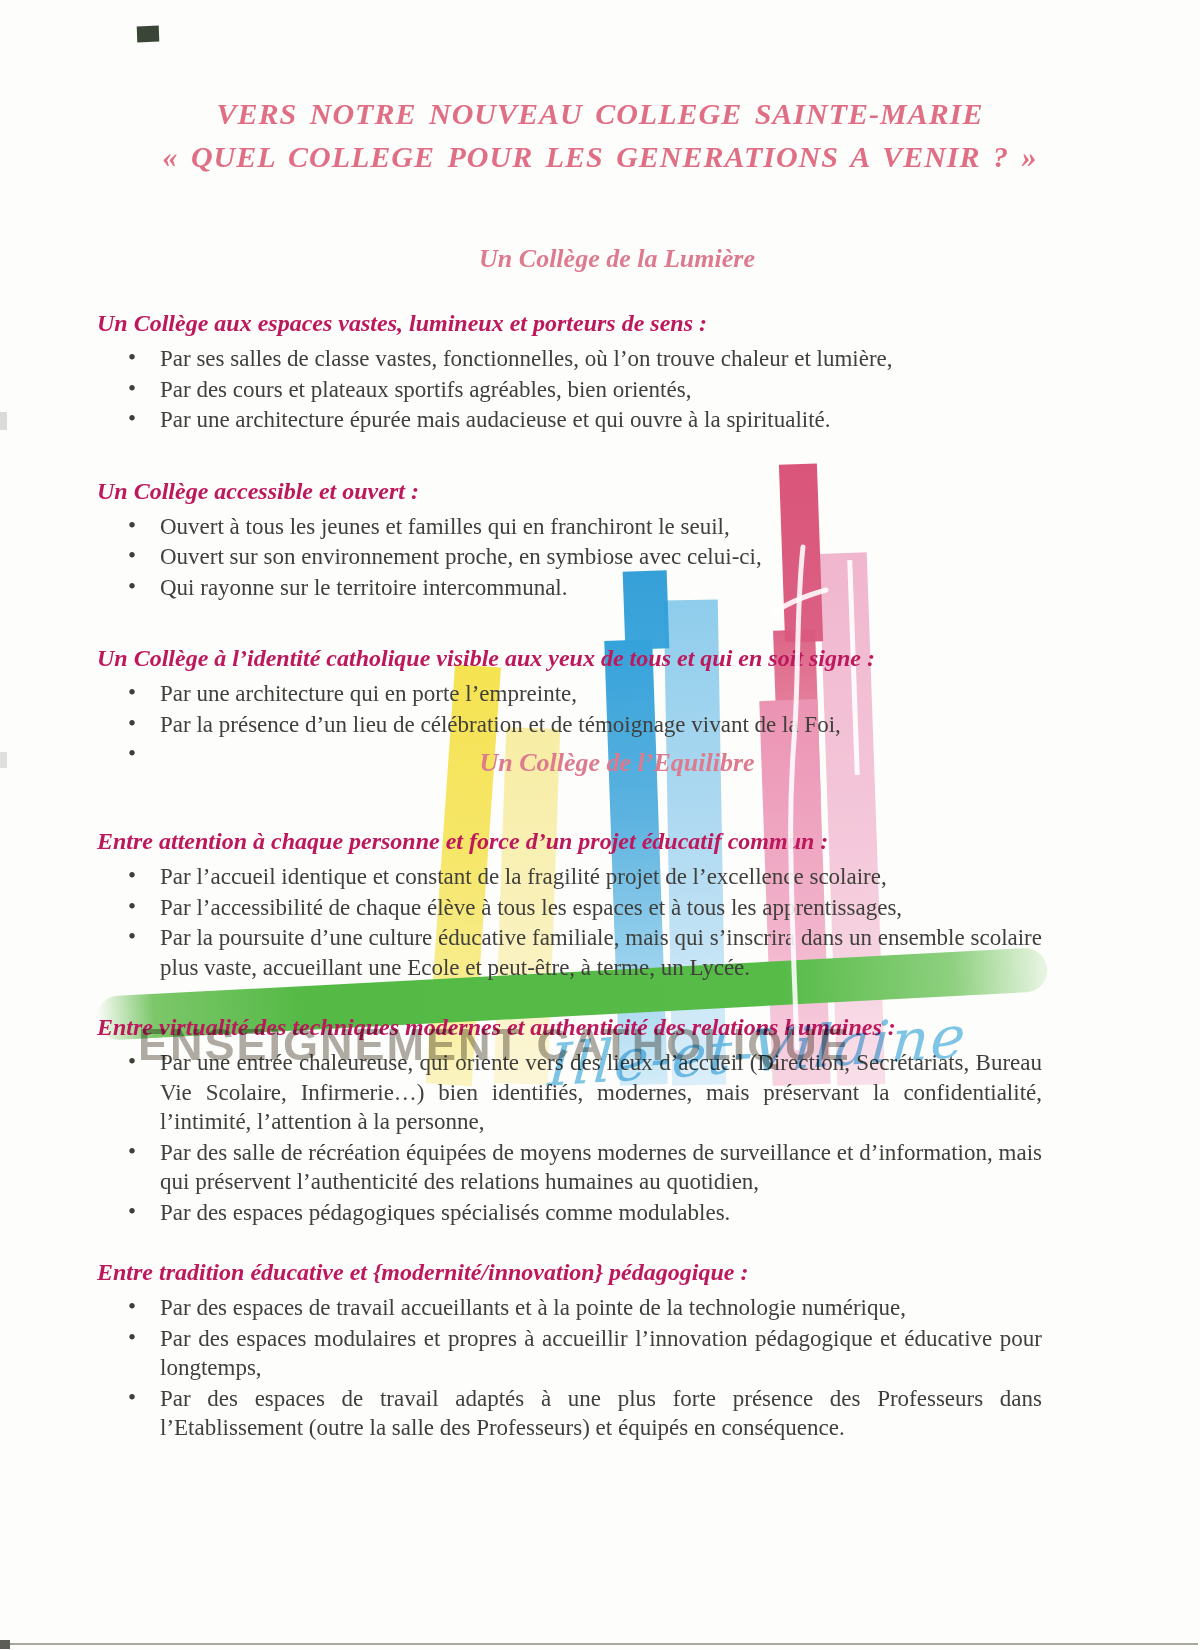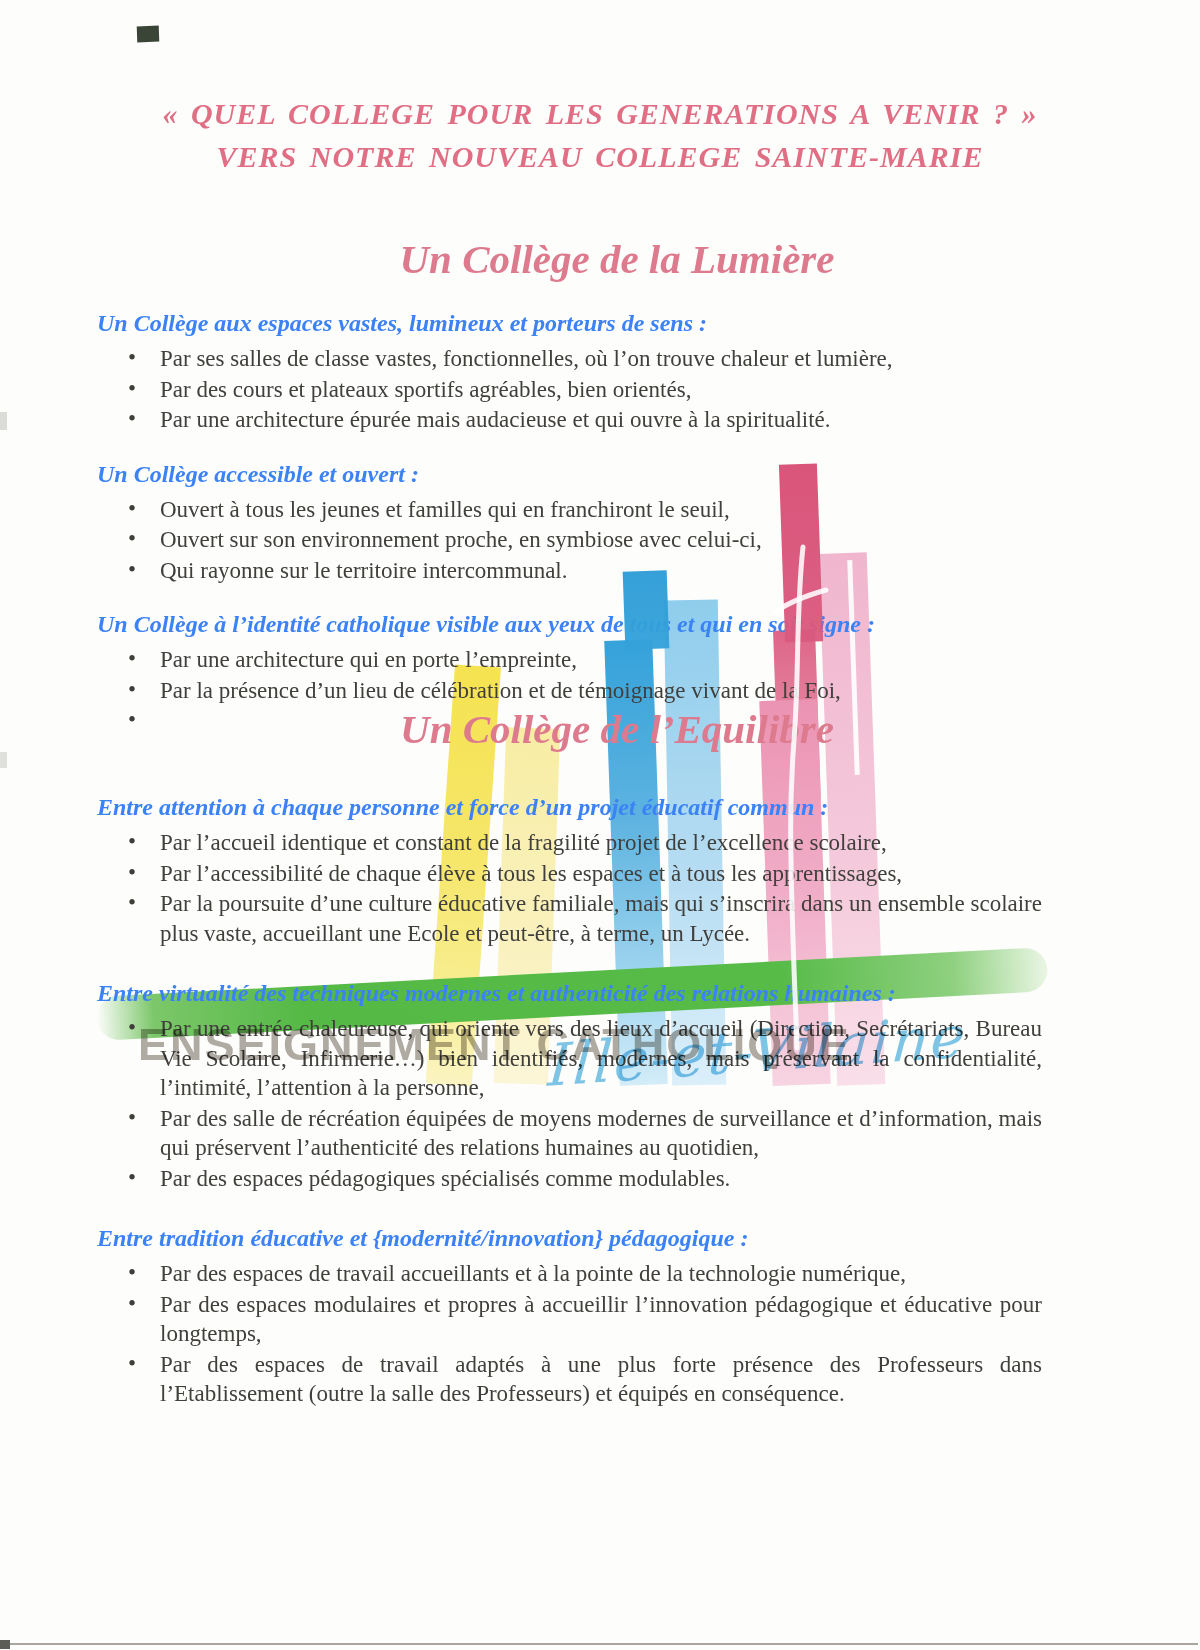--- a/index.html
+++ b/index.html
@@ -53,28 +53,28 @@
     position:absolute;left:548px;top:1022px;z-index:2;
     font-family:"DejaVu Serif","Liberation Serif",serif;
     font-style:italic;font-size:58px;line-height:1;letter-spacing:2px;
     color:#5fb8e4;opacity:.8;mix-blend-mode:multiply;white-space:nowrap;
     transform:rotate(-4deg) skewX(-8deg);
   }
   
   .content{position:absolute;inset:0;z-index:1;}
   .doc-title{margin-top:92px;text-align:center;font-size:30px;line-height:43px;
     font-style:italic;font-weight:bold;letter-spacing:1px;word-spacing:4px;color:#e06e84;}
-  .h-big{margin:0;text-align:center;font-style:italic;font-weight:bold;font-size:41px;line-height:46px;color:#dd7a8e;padding-left:34px;}
+  .h-big{margin:0;text-align:center;font-style:italic;font-weight:bold;font-size:26px;line-height:46px;color:#dd7a8e;padding-left:34px;}
   .h1{margin-top:58px;}
   .h2{}
-  .group{margin-top:24px;}
+  .group{margin-top:41px;}
   .g-first{margin-top:26px;}
   .g-mid{margin-top:40px;}
   .g-tight{margin-top:30px;}
-  .group h3{margin:0 0 6px 97px;font-style:italic;font-weight:bold;font-size:24px;line-height:30px;color:#3b82f6;}
+  .group h3{margin:0 0 6px 97px;font-style:italic;font-weight:bold;font-size:24px;line-height:30px;color:#be185d;}
   .group ul{list-style:none;margin:0;padding:0;}
   .group li{position:relative;padding:0 158px 0 160px;font-size:23px;line-height:29.5px;margin-bottom:1px;}
   .group li .dot{position:absolute;left:128px;top:-1px;font-size:23px;color:#3f3e3b;}
   .group li.j{text-align:justify;}
 </style>
 </head>
 <body>
 
 <div class="page">
 
@@ -91,22 +91,22 @@
     <div class="stroke edge-tick1"></div>
     <div class="stroke edge-tick2"></div>
   </div>
 
   <div class="wm-main">ENSEIGNEMENT CATHOLIQUE</div>
   <div class="wm-script">Ille-et-Vilaine</div>
 
   <div class="content">
 
     <div class="doc-title">
+      <div>VERS NOTRE NOUVEAU COLLEGE SAINTE-MARIE</div>
       <div>« QUEL COLLEGE POUR LES GENERATIONS A VENIR ? »</div>
-      <div>VERS NOTRE NOUVEAU COLLEGE SAINTE-MARIE</div>
     </div>
 
     <h2 class="h-big h1">Un Collège de la Lumière</h2>
 
     <div class="group g-first">
       <h3>Un Collège aux espaces vastes, lumineux et porteurs de sens :</h3>
       <ul>
         <li><span class="dot">•</span><span>Par ses salles de classe vastes, fonctionnelles, où l’on trouve chaleur et lumière,</span></li>
         <li><span class="dot">•</span><span>Par des cours et plateaux sportifs agréables, bien orientés,</span></li>
         <li><span class="dot">•</span><span>Par une architecture épurée mais audacieuse et qui ouvre à la spiritualité.</span></li>

